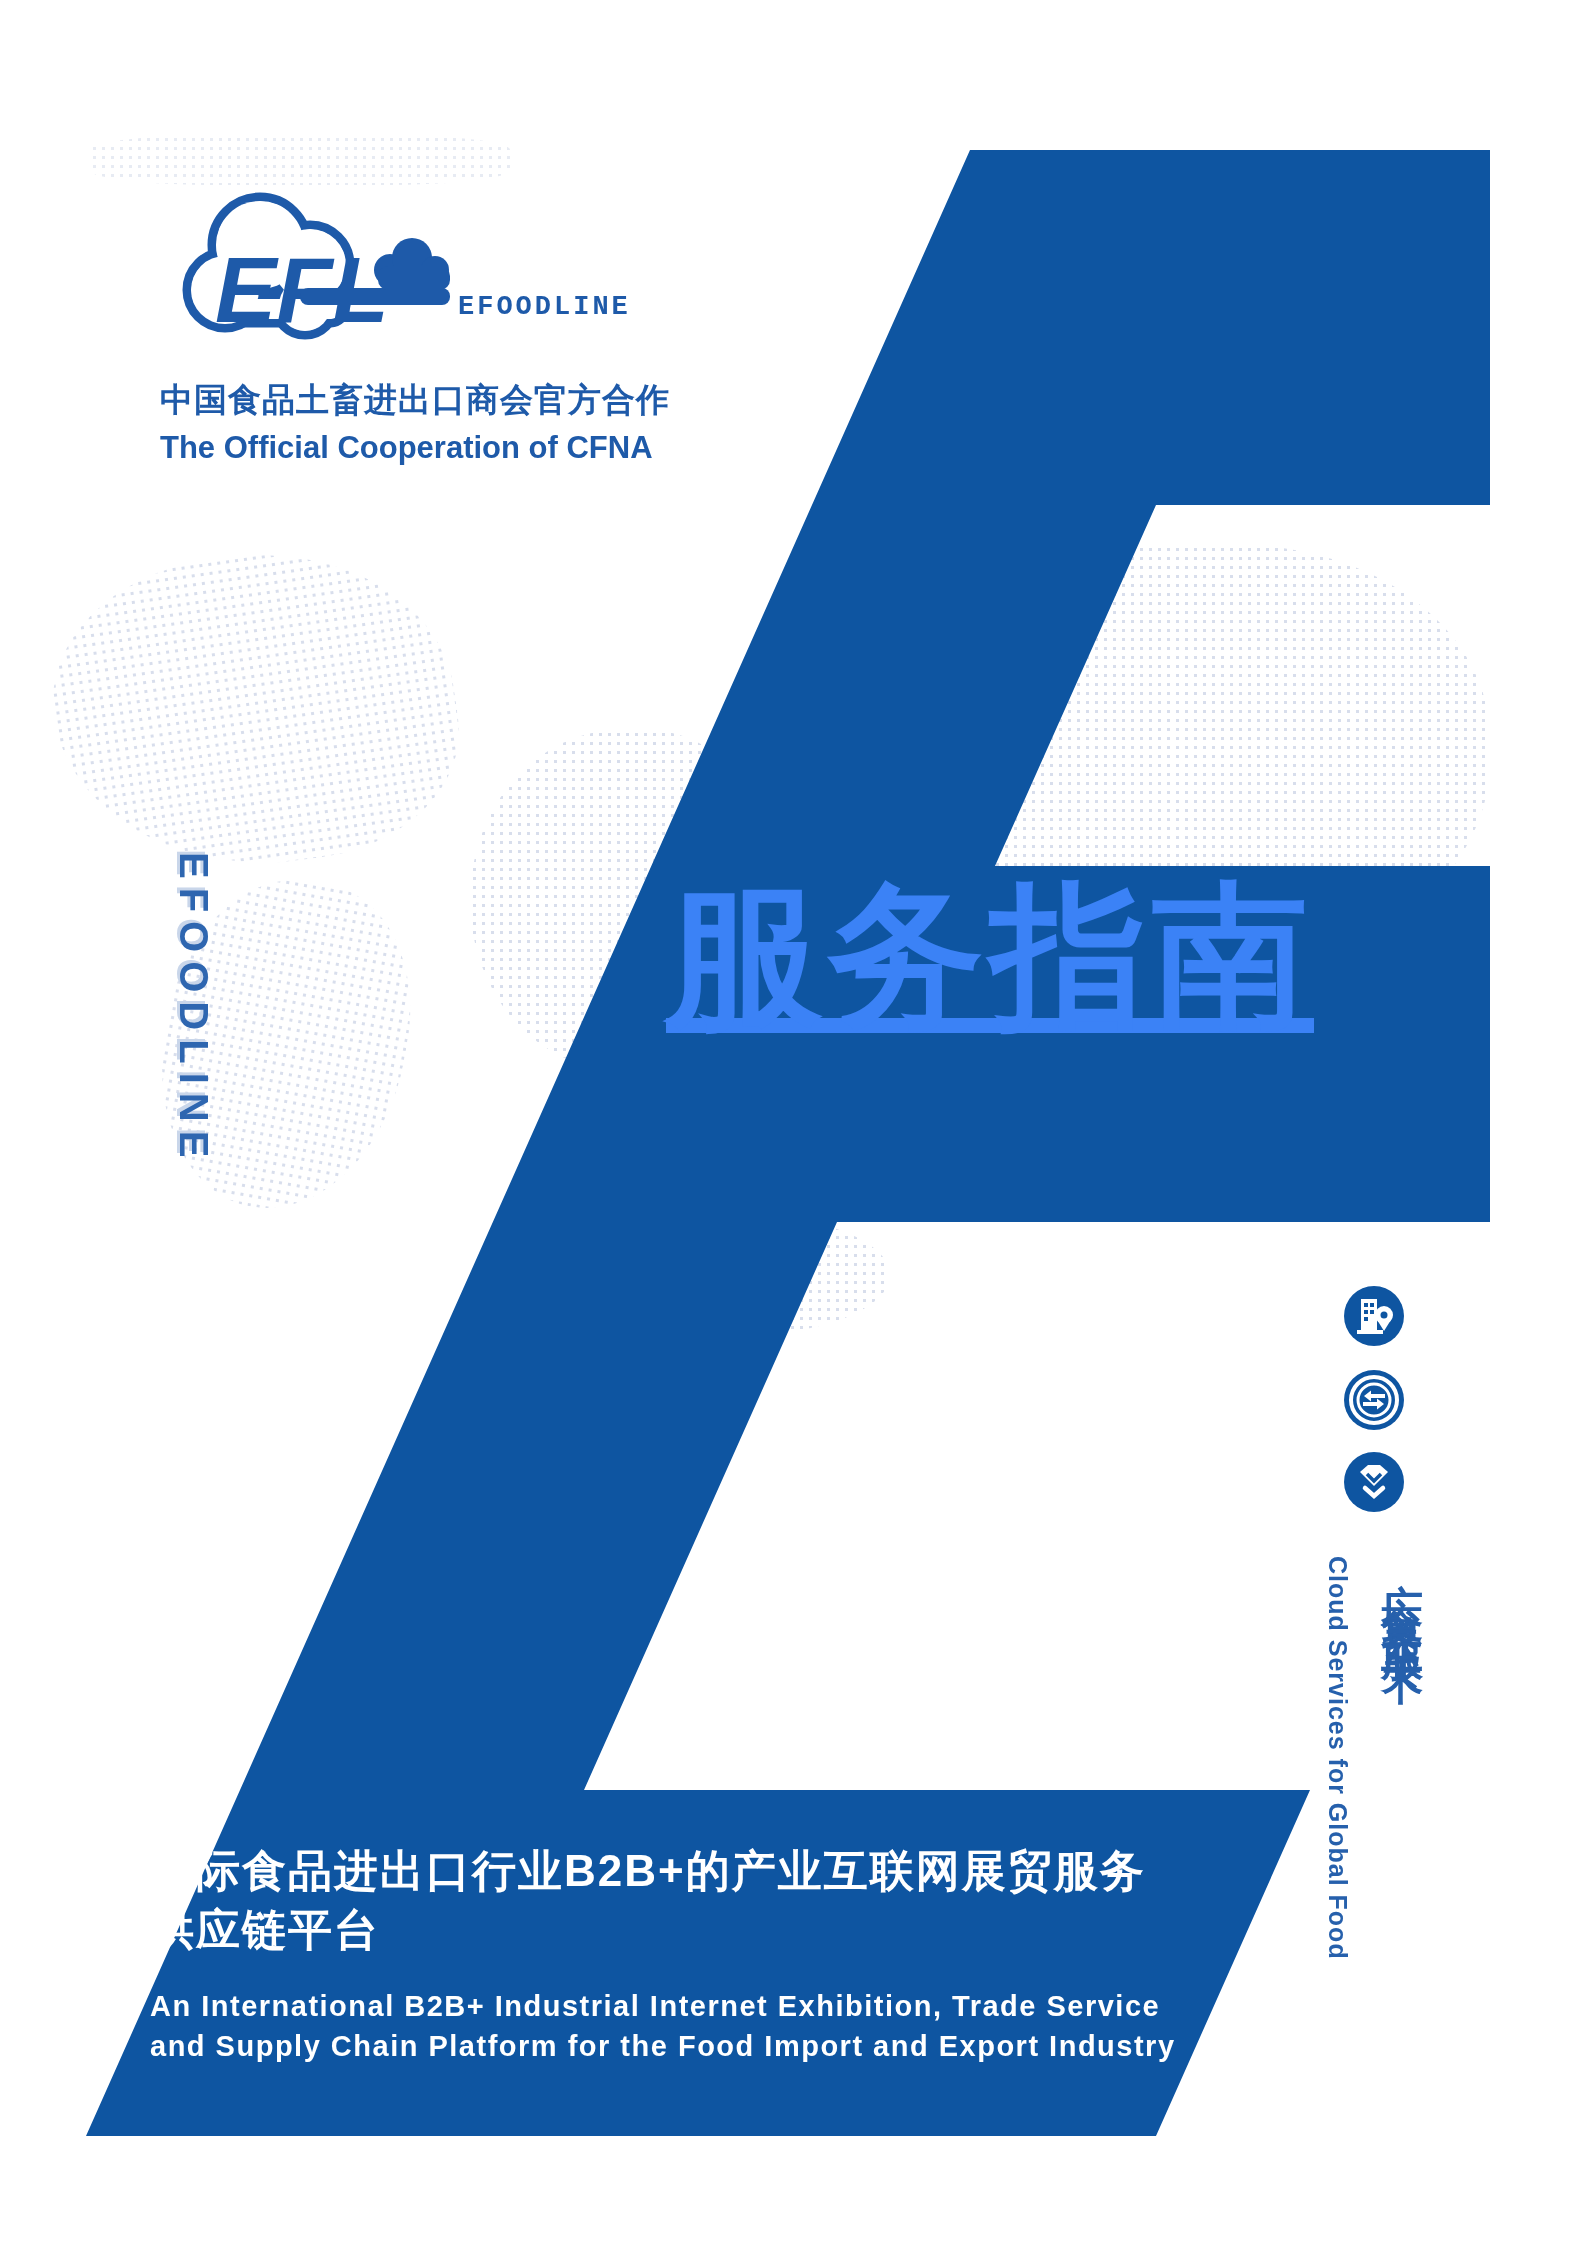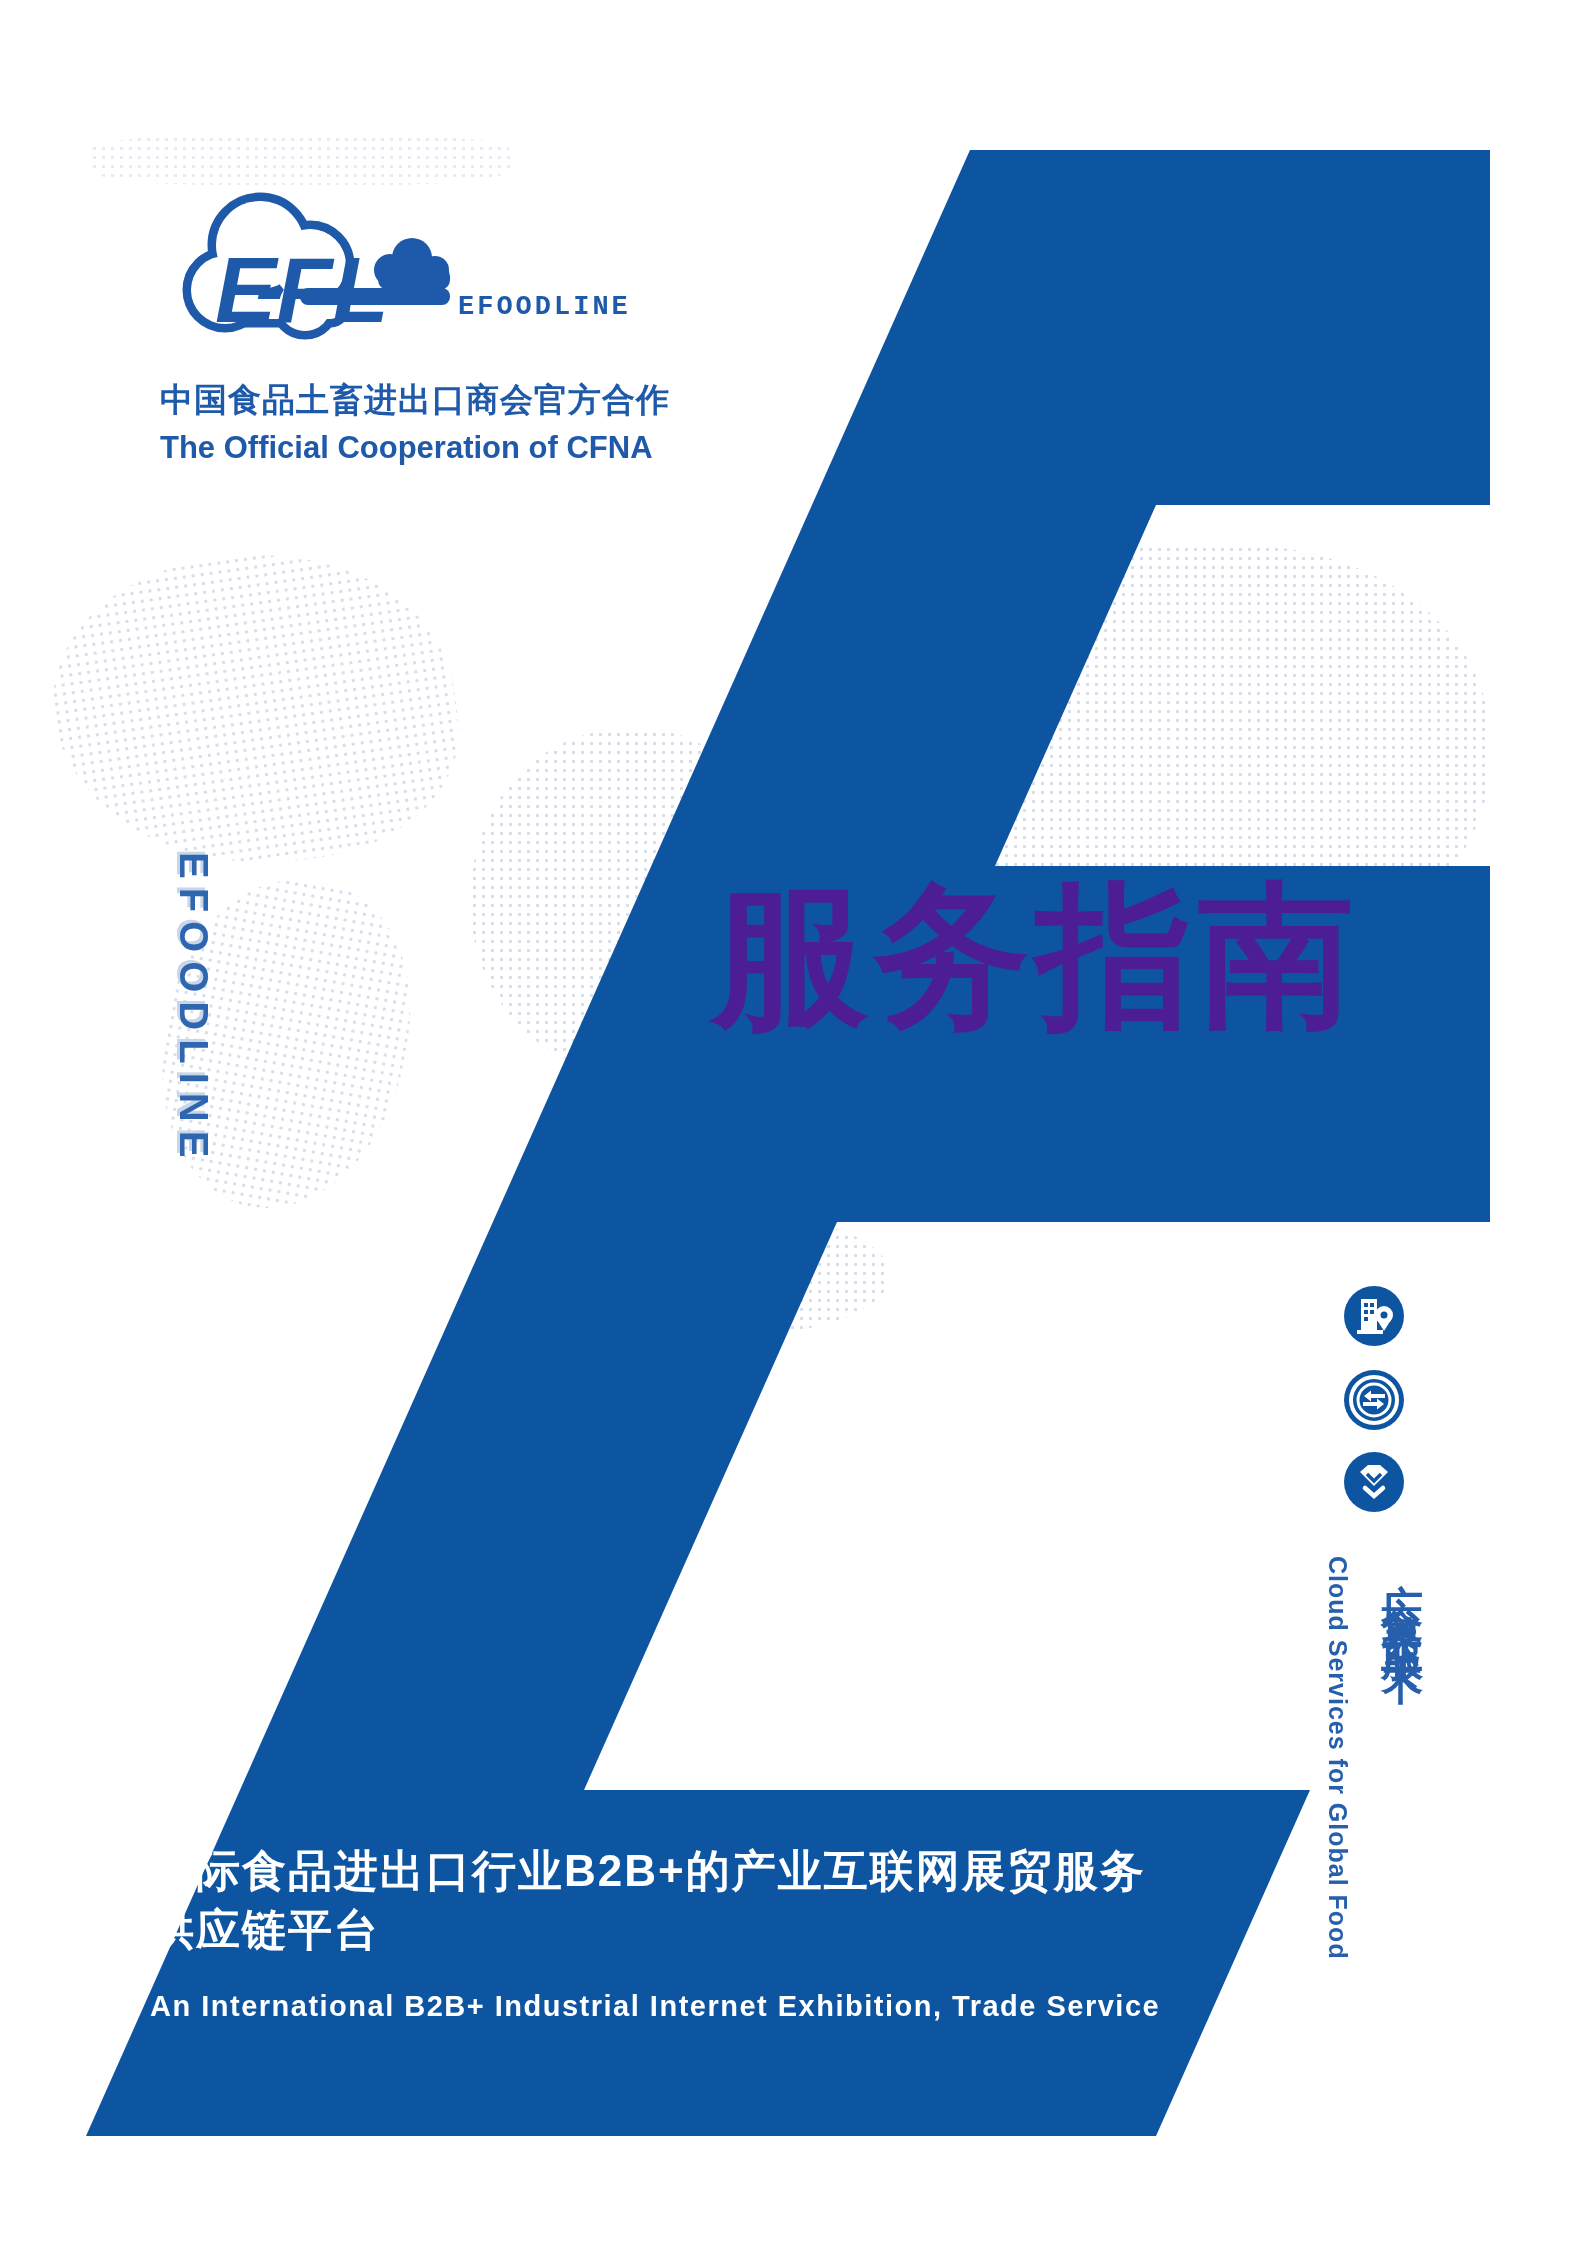--- a/index.html
+++ b/index.html
@@ -37,21 +37,21 @@
   .coop-en{font-size:31px;font-weight:700;margin-top:7px;}
   
   .v-brand{
     position:absolute;left:216px;top:852px;z-index:3;
     transform:rotate(90deg);transform-origin:left top;
     white-space:nowrap;
     font-size:40px;font-weight:800;color:#2E66B0;letter-spacing:9px;
     text-shadow:-3px 3px 0 #C9D6EA;
   }
   
-  .title-wrap{position:absolute;left:620px;top:878px;width:740px;z-index:3;text-align:right;color:#4c1d95;}
+  .title-wrap{position:absolute;left:620px;top:878px;width:740px;z-index:3;text-align:center;color:#3b82f6;text-decoration:underline;}
   .title-zh{font-size:156px;font-weight:900;letter-spacing:6px;line-height:1;}
   .title-en{font-size:58px;font-weight:700;letter-spacing:3px;margin-top:32px;}
   
   .rail-icon{position:absolute;left:1344px;width:60px;height:60px;border-radius:50%;background:var(--blue);z-index:3;}
   .icon-1{top:1286px;} .icon-2{top:1370px;} .icon-3{top:1452px;}
   
   .v-zh{
     position:absolute;left:1374px;top:1550px;z-index:3;
     writing-mode:vertical-rl;
     font-size:42px;font-weight:600;color:#2660AC;letter-spacing:12px;
@@ -152,16 +152,17 @@
     </svg>
   </div>
 
   <div class="v-zh">广交食界云服天下</div>
   <div class="v-en">Cloud Services for Global Food</div>
 
   <div class="tagline">
     <div class="tag-zh">国际食品进出口行业B2B+的产业互联网展贸服务供应链平台</div>
     <div class="tag-en">
       <div>An International B2B+ Industrial Internet Exhibition, Trade Service</div>
+      <div>and Supply Chain Platform for the Food Import and Export Industry</div>
     </div>
   </div>
 
 </div>
 
 </body></html>

